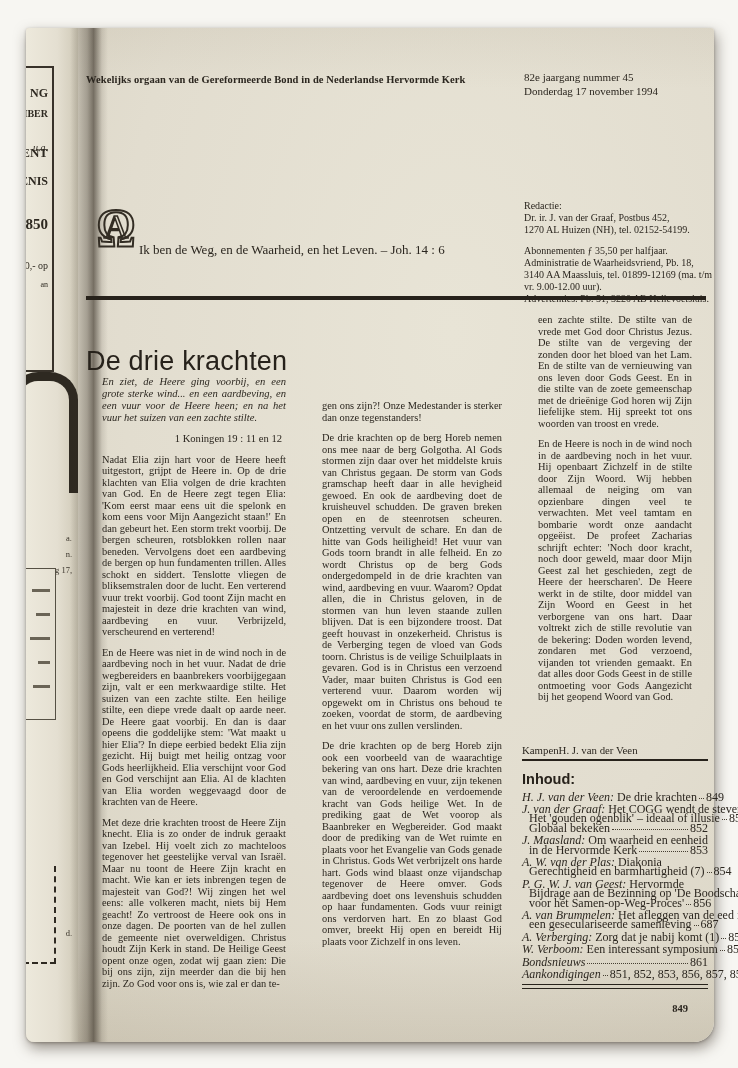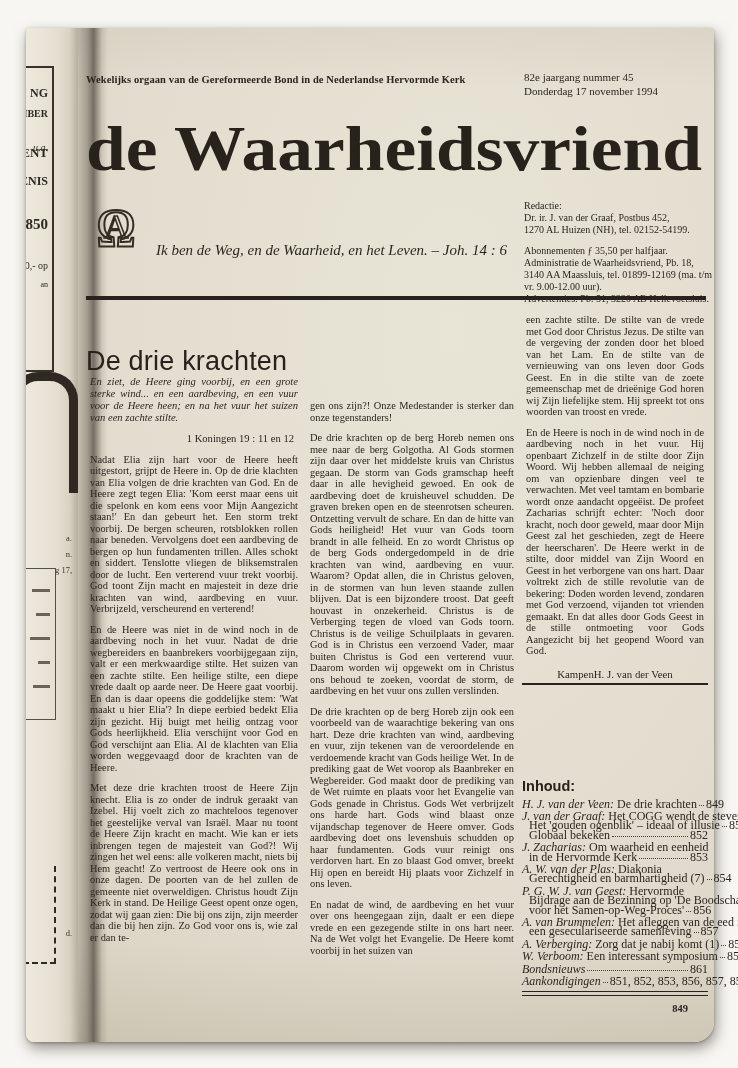--- a/index.html
+++ b/index.html
@@ -40,38 +40,38 @@
   .edge-bar{position:absolute;right:5px;height:3px;background:#6a6456;}
   .edge-dash{position:absolute;left:-12px;top:838px;width:40px;height:96px;border-right:2px dashed #2e2921;border-bottom:2px dashed #2e2921;}
   
   .main{position:absolute;left:58px;top:0;width:624px;height:100%;}
   .organ{position:absolute;left:2px;top:46px;font-size:10.5px;font-weight:bold;letter-spacing:.1px;}
   .issue{position:absolute;left:440px;top:43px;font-size:11px;line-height:13.5px;}
   .masthead{position:absolute;left:0;top:70px;}
   .masthead text{font-family:"Liberation Serif",serif;font-weight:bold;font-size:64px;fill:#27221a;}
   .logo{position:absolute;left:4px;top:168px;}
   .logo text{font-family:"Liberation Serif",serif;}
-  .motto{position:absolute;left:72px;top:214px;font-style:italic;font-size:15px;}
+  .motto{position:absolute;left:55px;top:214px;font-size:13px;}
   .redactie{position:absolute;left:440px;top:172px;width:192px;font-size:10px;line-height:12.2px;}
   .redactie .gap{margin-top:8px;}
   .rule-main{position:absolute;left:2px;top:268px;width:620px;height:4px;background:#27221b;}
   
   .col{position:absolute;font-size:10.4px;line-height:11.5px;text-align:justify;}
-  .col p{margin:0 4px 9px;}
+  .col p{margin:0 16px 9px;}
   .col1{left:2px;top:328px;width:216px;}
   .col2{left:222px;top:372px;width:212px;}
   .col3{left:438px;top:286px;width:186px;}
   .article-title{font-family:"Liberation Sans",sans-serif;font-weight:normal;font-size:27px;letter-spacing:.2px;color:#27221b;margin:0 0 8px;}
   .quote{font-style:italic;margin:0 2px 2px 14px;font-size:10.6px;line-height:12.2px;}
   .quote-ref{text-align:right;padding-right:4px;margin:0 2px 10px 14px;font-size:10.6px;}
-  .signature{display:flex;justify-content:center;margin-top:12px;font-size:10.8px;}
+  .signature{display:flex;justify-content:flex-start;margin-top:42px;font-size:10.8px;}
   .sig-rule{height:2px;background:#27221b;margin-top:3px;}
   
   .inhoud{position:absolute;left:0;top:460px;width:186px;}
-  .inhoud-title{font-family:"Liberation Sans",sans-serif;font-weight:bold;font-size:14.5px;margin:7px 0 7px;color:#27221b;}
+  .inhoud-title{font-family:"Liberation Sans",sans-serif;font-weight:bold;font-size:14.5px;margin:0 0 7px;color:#27221b;}
   .toc-line{display:flex;align-items:baseline;font-size:12px;line-height:9.4px;}
   .toc-line.gap{margin-top:3px;}
   .toc-line.ind{padding-left:7px;}
   .toc-author{font-style:italic;white-space:pre;}
   .toc-text{white-space:pre;}
   .toc-leader{flex:1 1 auto;min-width:5px;border-bottom:1px dotted #453e31;transform:translateY(-2px);margin:0 2px;}
   .toc-page{white-space:nowrap;}
   .toc-rule{margin-top:5px;height:3px;border-top:1.3px solid #27221b;border-bottom:1.3px solid #27221b;}
   .pagenum{position:absolute;right:20px;bottom:28px;font-weight:bold;font-size:10.5px;}
 </style>
@@ -107,25 +107,20 @@
   </div>
   <div class="gutter"></div>
 
   <div class="main">
     <div class="organ">Wekelijks orgaan van de Gereformeerde Bond in de Nederlandse Hervormde Kerk</div>
     <div class="issue">
       <div>82e jaargang nummer 45</div>
       <div>Donderdag 17 november 1994</div>
     </div>
 
-    <div class="masthead">
-      <svg width="622" height="92" viewBox="0 0 622 92">
-        <text x="2" y="72" textLength="616" lengthAdjust="spacingAndGlyphs">de Waarheidsvriend</text>
-      </svg>
-    </div>
 
     <div class="logo">
       <svg width="56" height="60" viewBox="0 0 56 60">
         <text x="28" y="50" text-anchor="middle" font-size="54" fill="none" stroke="#332d24" stroke-width="2">Ω</text>
         <text x="28" y="42" text-anchor="middle" font-size="34" fill="none" stroke="#332d24" stroke-width="1.6">A</text>
       </svg>
     </div>
     <div class="motto">Ik ben de Weg, en de Waarheid, en het Leven. – Joh. 14 : 6</div>
 
     <div class="redactie">
@@ -147,21 +142,20 @@
       <p class="quote-ref">1 Koningen 19 : 11 en 12</p>
       <p>Nadat Elia zijn hart voor de Heere heeft uitgestort, grijpt de Heere in. Op de drie klachten van Elia volgen de drie krachten van God. En de Heere zegt tegen Elia: 'Kom eerst maar eens uit die spelonk en kom eens voor Mijn Aangezicht staan!' En dan gebeurt het. Een storm trekt voorbij. De bergen scheuren, rotsblokken rollen naar beneden. Vervolgens doet een aardbeving de bergen op hun fundamenten trillen. Alles schokt en siddert. Tenslotte vliegen de bliksemstralen door de lucht. Een verterend vuur trekt voorbij. God toont Zijn macht en majesteit in deze drie krachten van wind, aardbeving en vuur. Verbrijzeld, verscheurend en verterend!</p>
       <p>En de Heere was niet in de wind noch in de aardbeving noch in het vuur. Nadat de drie wegbereiders en baanbrekers voorbijgegaan zijn, valt er een merkwaardige stilte. Het suizen van een zachte stilte. Een heilige stilte, een diepe vrede daalt op aarde neer. De Heere gaat voorbij. En dan is daar opeens die goddelijke stem: 'Wat maakt u hier Elia'? In diepe eerbied bedekt Elia zijn gezicht. Hij buigt met heilig ontzag voor Gods heerlijkheid. Elia verschijnt voor God en God verschijnt aan Elia. Al de klachten van Elia worden weggevaagd door de krachten van de Heere.</p>
       <p>Met deze drie krachten troost de Heere Zijn knecht. Elia is zo onder de indruk geraakt van Izebel. Hij voelt zich zo machteloos tegenover het geestelijke verval van Israël. Maar nu toont de Heere Zijn kracht en macht. Wie kan er iets inbrengen tegen de majesteit van God?! Wij zingen het wel eens: alle volkeren macht, niets bij Hem geacht! Zo vertroost de Heere ook ons in onze dagen. De poorten van de hel zullen de gemeente niet overweldigen. Christus houdt Zijn Kerk in stand. De Heilige Geest opent onze ogen, zodat wij gaan zien: Die bij ons zijn, zijn meerder dan die bij hen zijn. Zo God voor ons is, wie zal er dan te-</p>
     </div>
 
     <div class="col col2">
       <p>gen ons zijn?! Onze Medestander is sterker dan onze tegenstanders!</p>
       <p>De drie krachten op de berg Horeb nemen ons mee naar de berg Golgotha. Al Gods stormen zijn daar over het middelste kruis van Christus gegaan. De storm van Gods gramschap heeft daar in alle hevigheid gewoed. En ook de aardbeving doet de kruisheuvel schudden. De graven breken open en de steenrotsen scheuren. Ontzetting vervult de schare. En dan de hitte van Gods heiligheid! Het vuur van Gods toorn brandt in alle felheid. En zo wordt Christus op de berg Gods ondergedompeld in de drie krachten van wind, aardbeving en vuur. Waarom? Opdat allen, die in Christus geloven, in de stormen van hun leven staande zullen blijven. Dat is een bijzondere troost. Dat geeft houvast in onzekerheid. Christus is de Verberging tegen de vloed van Gods toorn. Christus is de veilige Schuilplaats in gevaren. God is in Christus een verzoend Vader, maar buiten Christus is God een verterend vuur. Daarom worden wij opgewekt om in Christus ons behoud te zoeken, voordat de storm, de aardbeving en het vuur ons zullen verslinden.</p>
       <p>De drie krachten op de berg Horeb zijn ook een voorbeeld van de waarachtige bekering van ons hart. Deze drie krachten van wind, aardbeving en vuur, zijn tekenen van de veroordelende en verdoemende kracht van Gods heilige Wet. In de prediking gaat de Wet voorop als Baanbreker en Wegbereider. God maakt door de prediking van de Wet ruimte en plaats voor het Evangelie van Gods genade in Christus. Gods Wet verbrijzelt ons harde hart. Gods wind blaast onze vijandschap tegenover de Heere omver. Gods aardbeving doet ons levenshuis schudden op haar fundamenten. Gods vuur reinigt ons verdorven hart. En zo blaast God omver, breekt Hij open en bereidt Hij plaats voor Zichzelf in ons leven.</p>
-      <p>En nadat de wind, de aardbeving en het vuur over ons heengegaan zijn, daalt er een diepe vrede en een gezegende stilte in ons hart neer. Na de Wet volgt het Evangelie. De Heere komt voorbij in het suizen van</p>
     </div>
 
     <div class="col col3">
       <p>een zachte stilte. De stilte van de vrede met God door Christus Jezus. De stilte van de vergeving der zonden door het bloed van het Lam. En de stilte van de vernieuwing van ons leven door Gods Geest. En in die stilte van de zoete gemeenschap met de drieënige God horen wij Zijn liefelijke stem. Hij spreekt tot ons woorden van troost en vrede.</p>
       <p>En de Heere is noch in de wind noch in de aardbeving noch in het vuur. Hij openbaart Zichzelf in de stilte door Zijn Woord. Wij hebben allemaal de neiging om van opzienbare dingen veel te verwachten. Met veel tamtam en bombarie wordt onze aandacht opgeëist. De profeet Zacharias schrijft echter: 'Noch door kracht, noch door geweld, maar door Mijn Geest zal het geschieden, zegt de Heere der heerscharen'. De Heere werkt in de stilte, door middel van Zijn Woord en Geest in het verborgene van ons hart. Daar voltrekt zich de stille revolutie van de bekering: Doden worden levend, zondaren met God verzoend, vijanden tot vrienden gemaakt. En dat alles door Gods Geest in de stille ontmoeting voor Gods Aangezicht bij het geopend Woord van God.</p>
       <div class="signature">
         <span>Kampen</span>
         <span>H. J. van der Veen</span>
       </div>
       <div class="sig-rule"></div>
@@ -191,21 +185,21 @@
             </div>
 
             <div class="toc-line ind">
               <span class="toc-author"></span>
               <span class="toc-text">Globaal bekeken</span>
               <span class="toc-leader"></span>
               <span class="toc-page">852</span>
             </div>
 
             <div class="toc-line gap nopage">
-              <span class="toc-author">J. Zacharias:</span>
+              <span class="toc-author">J. Maasland:</span>
               <span class="toc-text"> Om waarheid en eenheid</span>
 
             </div>
 
             <div class="toc-line ind">
               <span class="toc-author"></span>
               <span class="toc-text">in de Hervormde Kerk</span>
               <span class="toc-leader"></span>
               <span class="toc-page">853</span>
             </div>
@@ -245,21 +239,21 @@
             <div class="toc-line gap nopage">
               <span class="toc-author">A. van Brummelen:</span>
               <span class="toc-text"> Het afleggen van de eed in</span>
 
             </div>
 
             <div class="toc-line ind">
               <span class="toc-author"></span>
               <span class="toc-text">een geseculariseerde samenleving</span>
               <span class="toc-leader"></span>
-              <span class="toc-page">857</span>
+              <span class="toc-page">687</span>
             </div>
 
             <div class="toc-line gap">
               <span class="toc-author">A. Verberging:</span>
               <span class="toc-text"> Zorg dat je nabij komt (1)</span>
               <span class="toc-leader"></span>
               <span class="toc-page">858</span>
             </div>
 
             <div class="toc-line gap">

